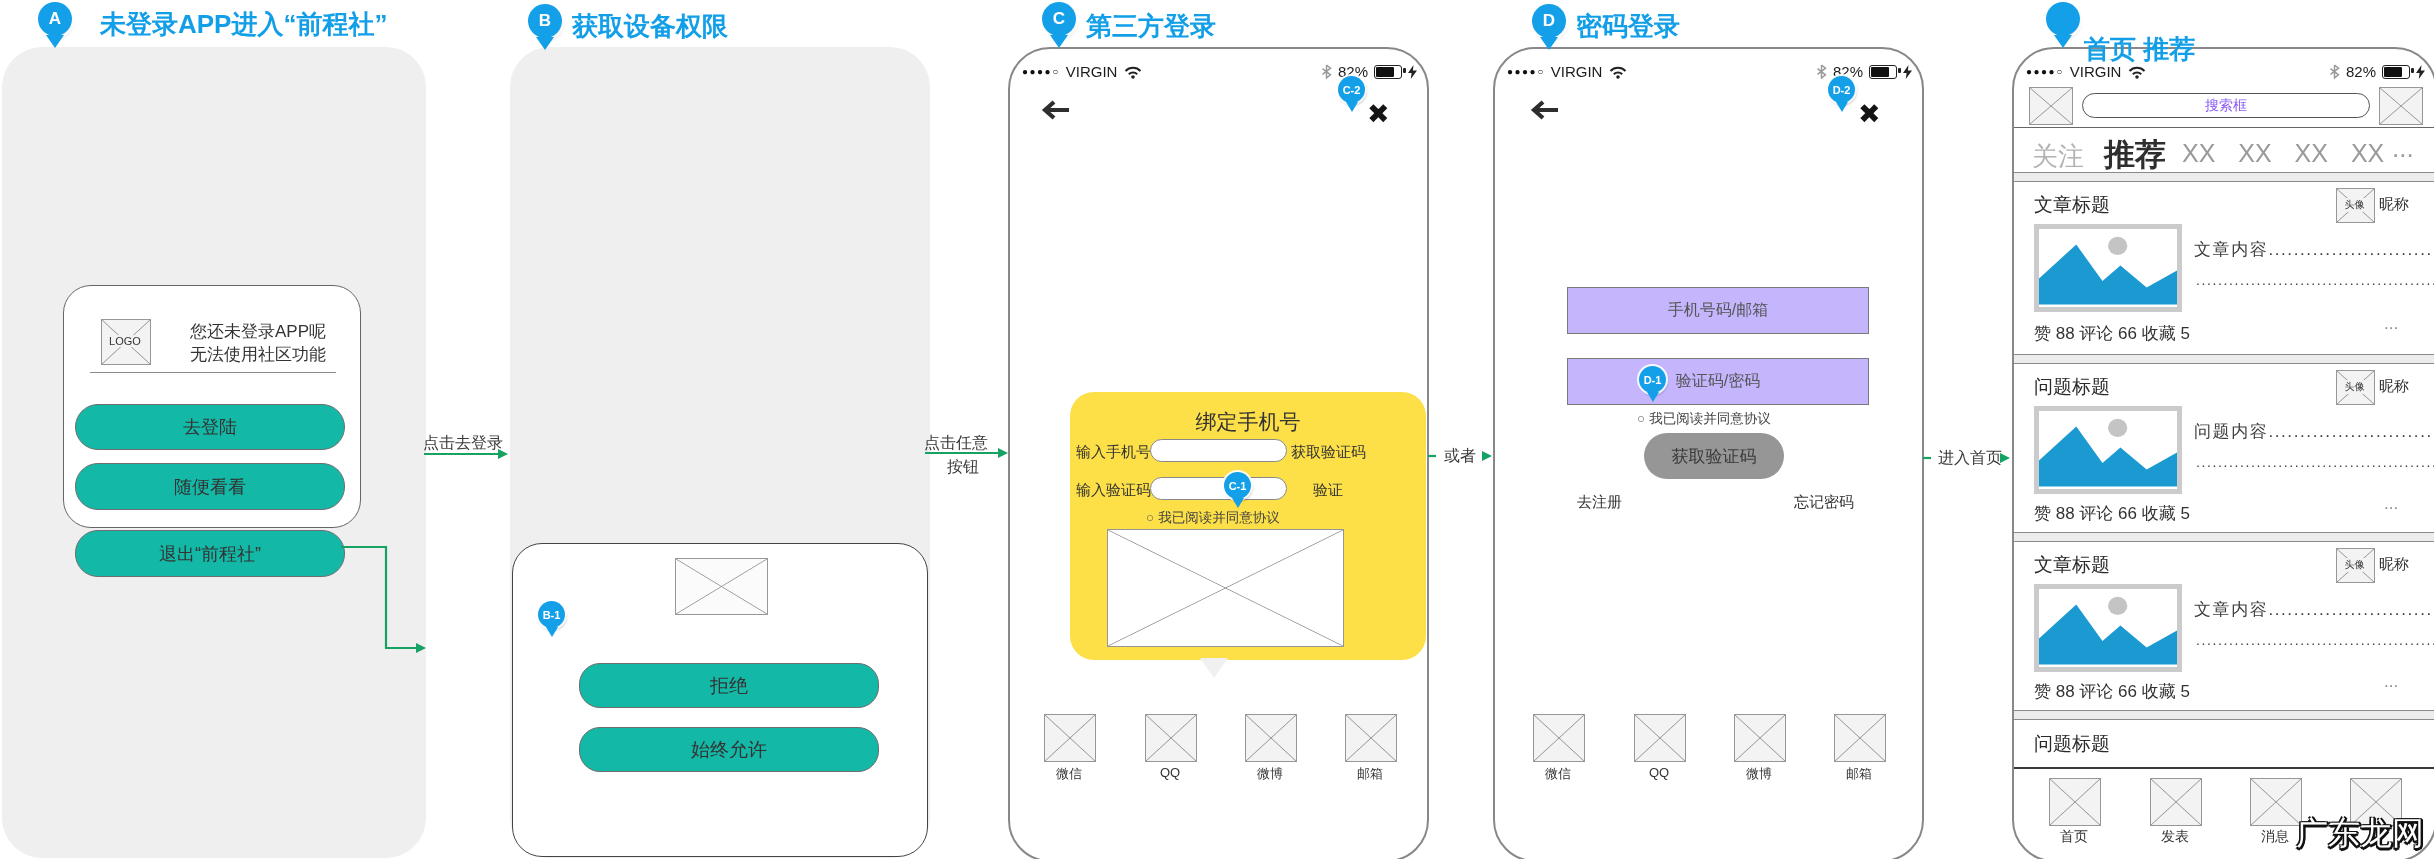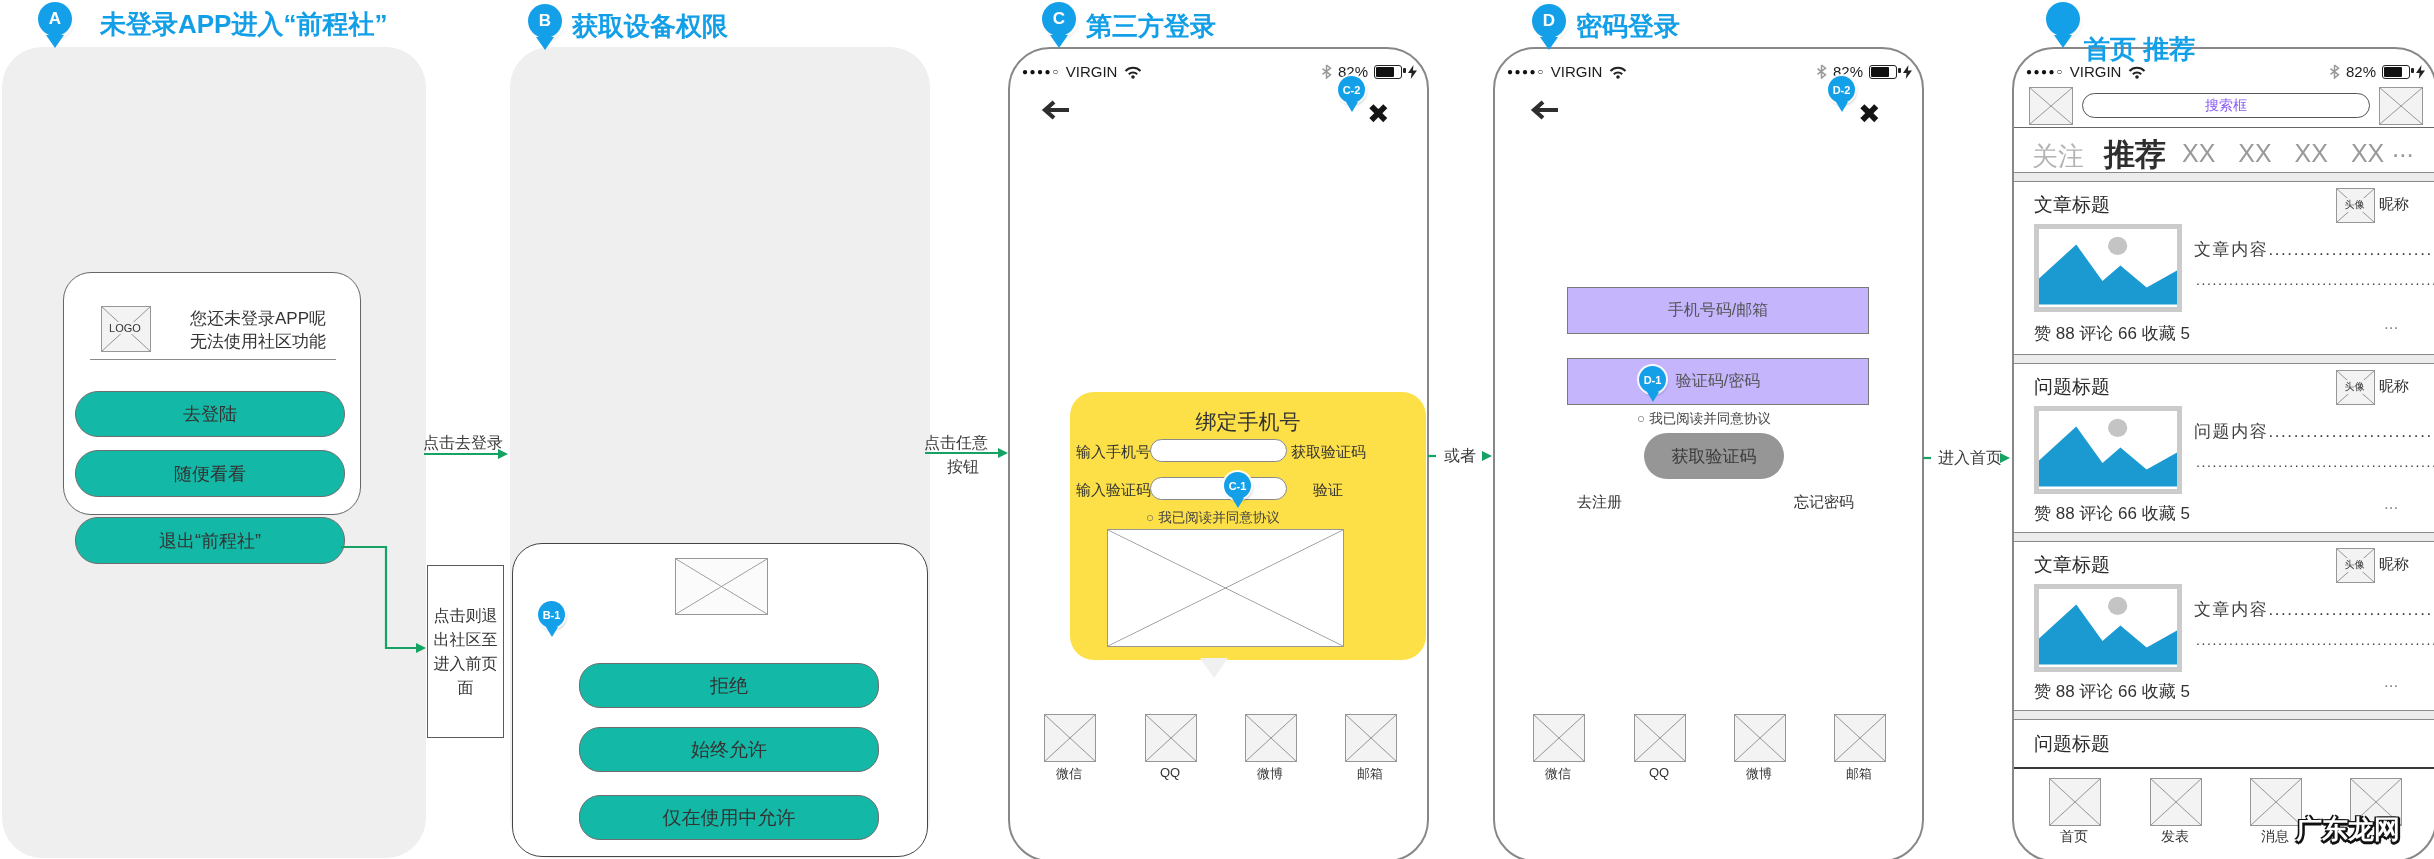--- a/index.html
+++ b/index.html
@@ -41,21 +41,21 @@
   .hsep{position:absolute;left:0;right:0;height:8px;background:#ececec;border-top:1px solid #8a8a8a;
         border-bottom:1px solid #8a8a8a;}
   .thumb{position:absolute;border:5px solid #cbcbcb;background:#fff;}
   .thumb svg{display:block;width:100%;height:100%;}
   .note-label{position:absolute;font-size:16px;color:#3a3a3a;white-space:nowrap;z-index:5;}
   .dotline{letter-spacing:1.6px;color:#3c3c3c;}
   .card-title{position:absolute;font-size:19px;color:#2a2a2a;}
   .avatar-tag{position:absolute;font-size:10px;color:#333;display:flex;align-items:center;justify-content:center;}
   .avatar-tag span{background:rgba(243,243,243,.92);padding:0 1px;}
   .sb-icon{display:block;}
-  .watermark{position:absolute;font-size:26px;font-weight:bold;color:#fff;z-index:9;white-space:nowrap;
+  .watermark{position:absolute;font-size:32px;font-weight:normal;color:#fff;z-index:9;white-space:nowrap;
     text-shadow:2px 2px 0 #111,-1.5px -1.5px 0 #111,1.5px -1.5px 0 #111,-1.5px 1.5px 0 #111,2.5px 0 0 #111,0 2.5px 0 #111;}
 </style>
 </head>
 <body>
 
 <div id="stage">
 
   <svg class="abs" width="2434" height="859" style="left:0;top:0;z-index:4;pointer-events:none;">
     <g stroke="#16a262" stroke-width="2.2" fill="none">
       <path d="M424 454 H499"></path>
@@ -72,33 +72,29 @@
       <polygon points="2010,458 2000,453 2000,463"></polygon>
     </g>
   </svg>
 
   <div class="note-label" style="left:423px;top:433px;">点击去登录</div>
   <div class="note-label" style="left:924px;top:433px;">点击任意</div>
   <div class="note-label" style="left:947px;top:457px;">按钮</div>
   <div class="note-label" style="left:1444px;top:446px;">或者</div>
   <div class="note-label" style="left:1938px;top:448px;">进入首页</div>
 
-  <div class="abs" style="left:427px;top:565px;width:77px;height:173px;border:1.6px solid #5a5a5a;background:#fff;z-index:5;
-              display:flex;align-items:center;justify-content:center;">
-    <div style="width:68px;font-size:16px;line-height:24px;color:#333;text-align:center;">点击则退出社区至进入前页面</div>
-  </div>
 
   <div class="pin" style="left:38px;top:2px;">
     <span>A</span>
   </div>
   <div class="flow-title" style="left:100px;top:7px;">未登录APP进入“前程社”</div>
 
   <div class="frame-gray" style="left:2px;top:47px;width:424px;height:811px;">
 
-    <div class="abs" style="left:61px;top:225px;width:298px;height:243px;background:#fff;border:1.6px solid #666;border-radius:28px;">
+    <div class="abs" style="left:61px;top:238px;width:298px;height:243px;background:#fff;border:1.6px solid #666;border-radius:28px;">
       <div class="xbox" style="left:37px;top:33px;width:48px;height:44px;"></div>
       <div class="avatar-tag" style="left:37px;top:33px;width:48px;height:44px;font-size:11px;">
         <span>LOGO</span>
       </div>
       <div class="abs" style="left:104px;top:34px;width:180px;font-size:17px;line-height:23px;color:#333;text-align:center;">
         <div>您还未登录APP呢</div>
         <div>无法使用社区功能</div>
       </div>
       <div class="abs" style="left:26px;top:86px;width:246px;height:1px;background:#8a8a8a;"></div>
       <div class="pill-btn" style="left:11px;top:118px;width:268px;height:44px;">去登陆</div>
@@ -111,21 +107,20 @@
     <span>B</span>
   </div>
   <div class="flow-title" style="left:572px;top:9px;">获取设备权限</div>
 
   <div class="frame-gray" style="left:510px;top:47px;width:420px;height:811px;">
 
     <div class="abs" style="left:2px;top:496px;width:416px;height:314px;background:#fff;border:1.6px solid #444;border-radius:30px;">
       <div class="xbox" style="left:162px;top:14px;width:91px;height:55px;background-color:#fbfbfb;"></div>
       <div class="pill-btn" style="left:66px;top:183px;width:298px;height:43px;font-size:19px;border-radius:21px;">始终允许</div>
       <div class="pill-btn" style="left:66px;top:119px;width:298px;height:43px;font-size:19px;border-radius:21px;">拒绝</div>
-      <div class="pill-btn" style="left:66px;top:251px;width:298px;height:43px;font-size:19px;border-radius:21px;">仅在使用中允许</div>
     </div>
   </div>
   <div class="pin small" style="left:538px;top:601px;">
     <span>B-1</span>
   </div>
 
   <div class="pin" style="left:1042px;top:2px;">
     <span>C</span>
   </div>
   <div class="flow-title" style="left:1086px;top:9px;">第三方登录</div>

